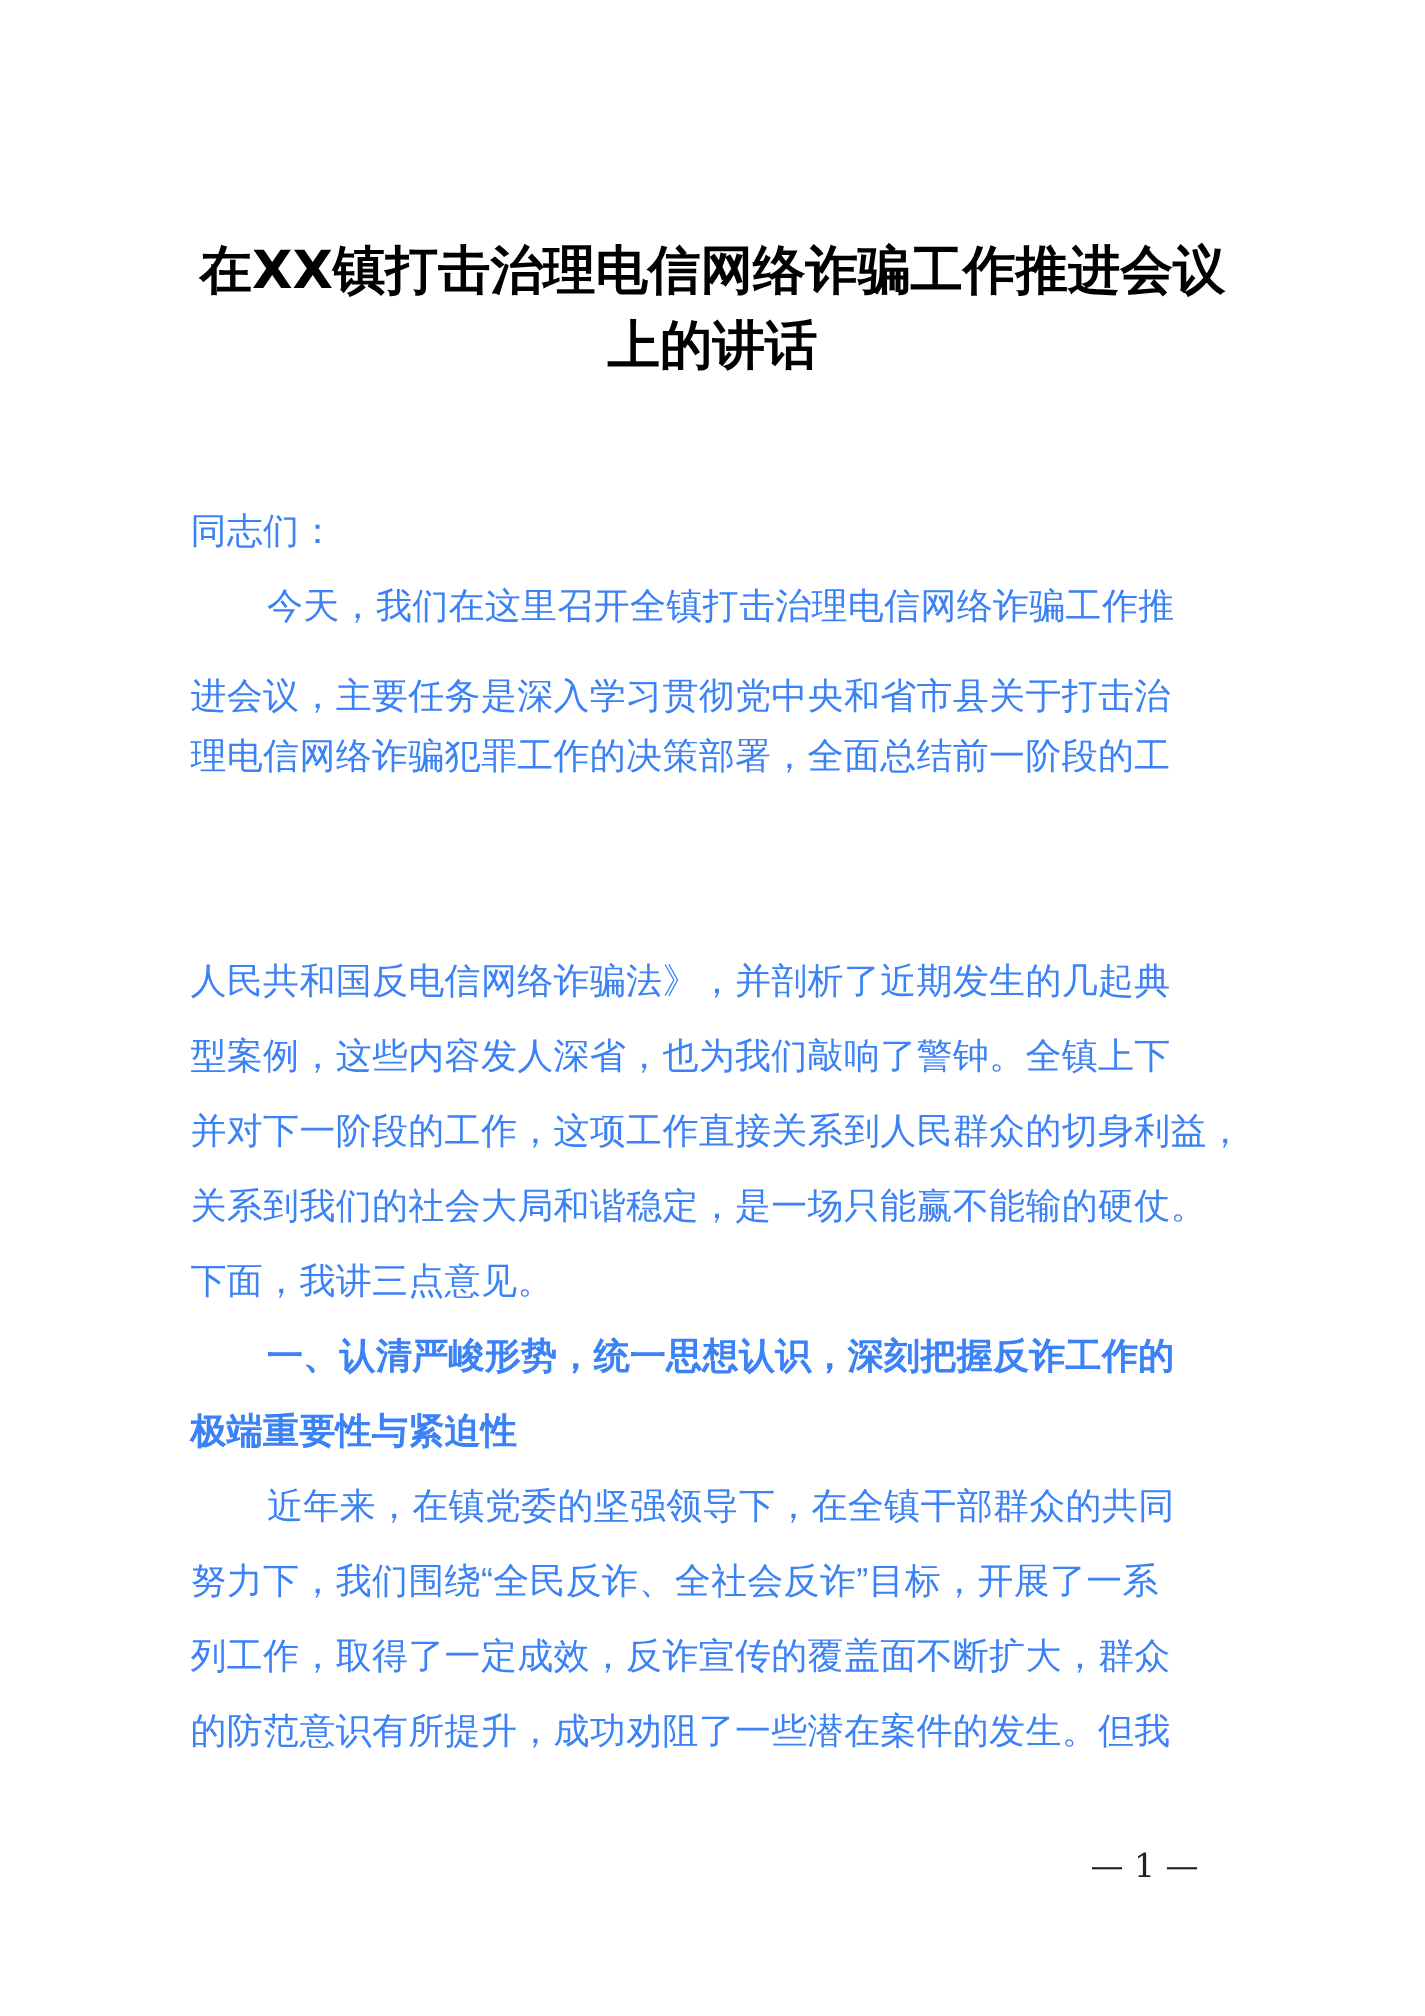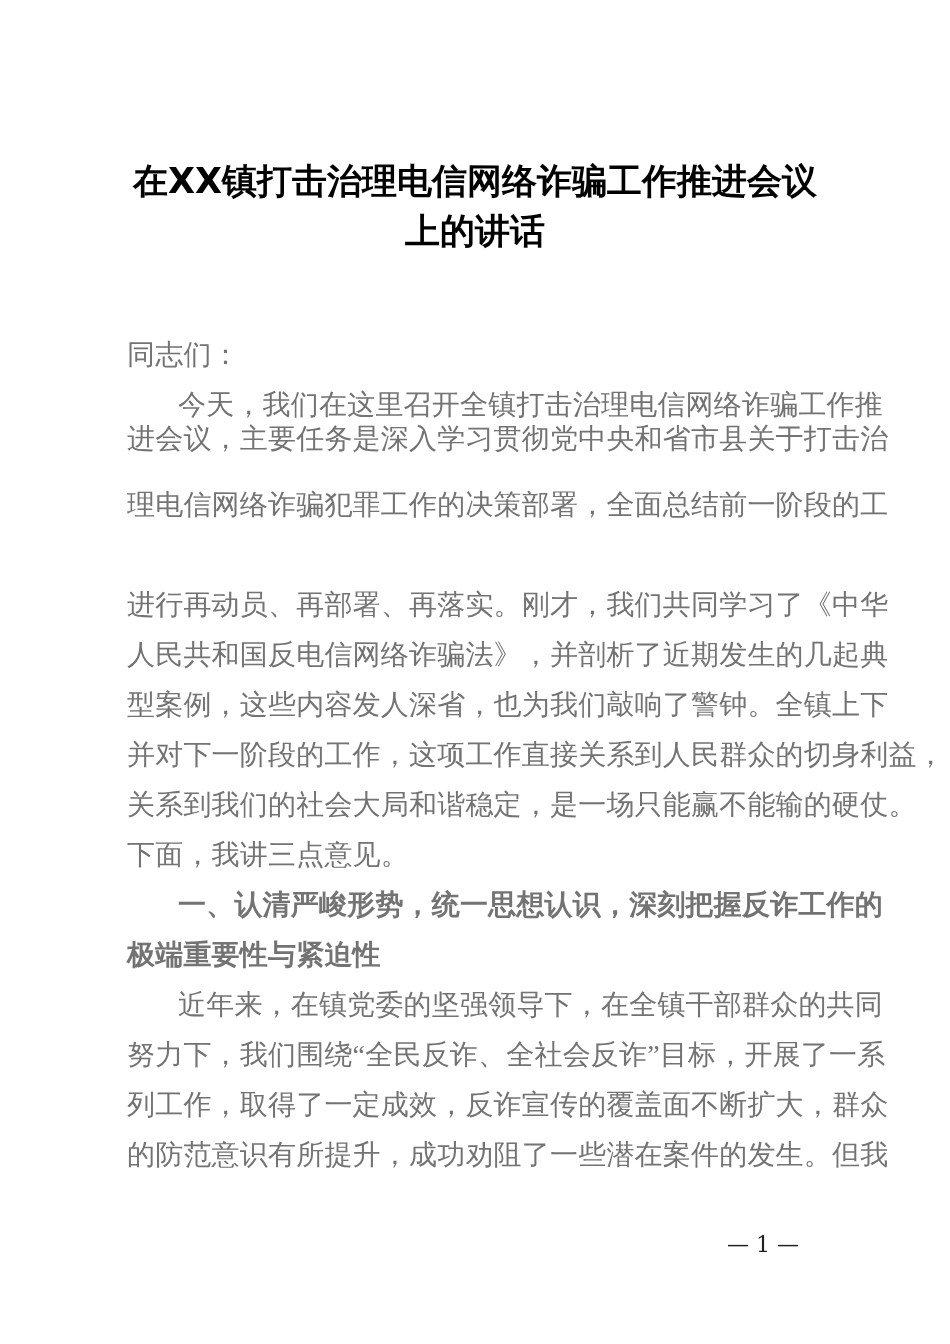--- a/index.html
+++ b/index.html
@@ -7,43 +7,42 @@
   .page { position: absolute; left: 0; top: 0; width: 816px; height: 1344px; background: #fff; }
   .title {
     position: absolute; left: 100px; width: 750px; text-align: center;
     font-family: "DejaVu Sans", sans-serif; font-weight: bold; font-size: 35px; line-height: 50px;
     color: #000; letter-spacing: 0px;
   }
   .title.l1 { top: 156px; }
   .title.l2 { top: 206px; }
   .line {
     position: absolute; left: 127px; width: 740px; white-space: nowrap;
-    font-family: Liberation Serif, serif; font-size: 28px; line-height: 50px; color: #737373;
+    font-family: Liberation Sans, sans-serif; font-size: 24px; line-height: 50px; color: #3b82f6;
     letter-spacing: 0.2px;
   }
   .line.bold { font-weight: bold; }
   .indent { left: 178px; }
   .page-number {
     position: absolute; top: 1232px; left: 718px; width: 90px; text-align: center;
     font-family: "DejaVu Serif", serif; font-size: 22px; color: #222;
   }
 </style>
 </head>
 <body>
 
 <div class="page">
   <div class="title l1">在XX镇打击治理电信网络诈骗工作推进会议</div>
   <div class="title l2">上的讲话</div>
 
   <div class="line" style="top:330px">同志们：</div>
 
   <div class="line indent" style="top:380px">今天，我们在这里召开全镇打击治理电信网络诈骗工作推</div>
-  <div class="line" style="top:414px">进会议，主要任务是深入学习贯彻党中央和省市县关于打击治</div>
+  <div class="line" style="top:440px">进会议，主要任务是深入学习贯彻党中央和省市县关于打击治</div>
   <div class="line" style="top:480px">理电信网络诈骗犯罪工作的决策部署，全面总结前一阶段的工</div>
-  <div class="line" style="top:580px">进行再动员、再部署、再落实。刚才，我们共同学习了《中华</div>
   <div class="line" style="top:630px">人民共和国反电信网络诈骗法》，并剖析了近期发生的几起典</div>
   <div class="line" style="top:680px">型案例，这些内容发人深省，也为我们敲响了警钟。全镇上下</div>
   <div class="line" style="top:730px">并对下一阶段的工作，这项工作直接关系到人民群众的切身利益，</div>
   <div class="line" style="top:780px">关系到我们的社会大局和谐稳定，是一场只能赢不能输的硬仗。</div>
   <div class="line" style="top:830px">下面，我讲三点意见。</div>
 
   <div class="line bold indent" style="top:880px">一、认清严峻形势，统一思想认识，深刻把握反诈工作的</div>
   <div class="line bold" style="top:930px">极端重要性与紧迫性</div>
 
   <div class="line indent" style="top:980px">近年来，在镇党委的坚强领导下，在全镇干部群众的共同</div>

